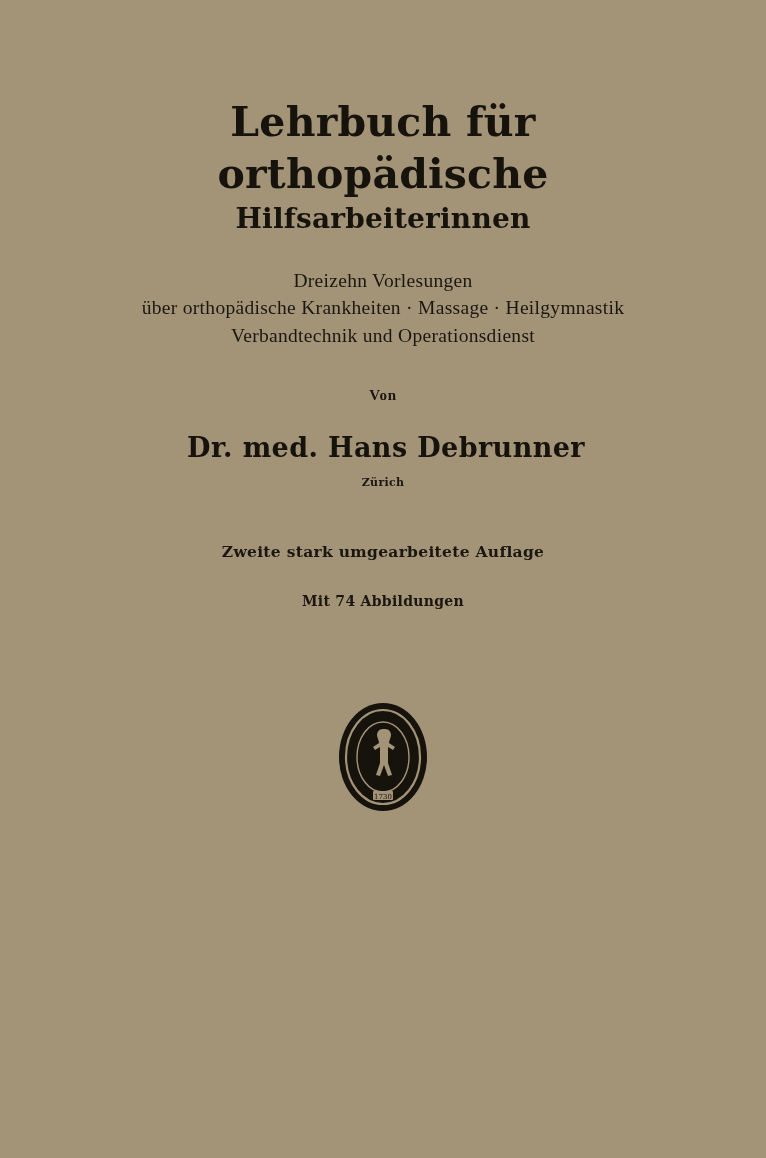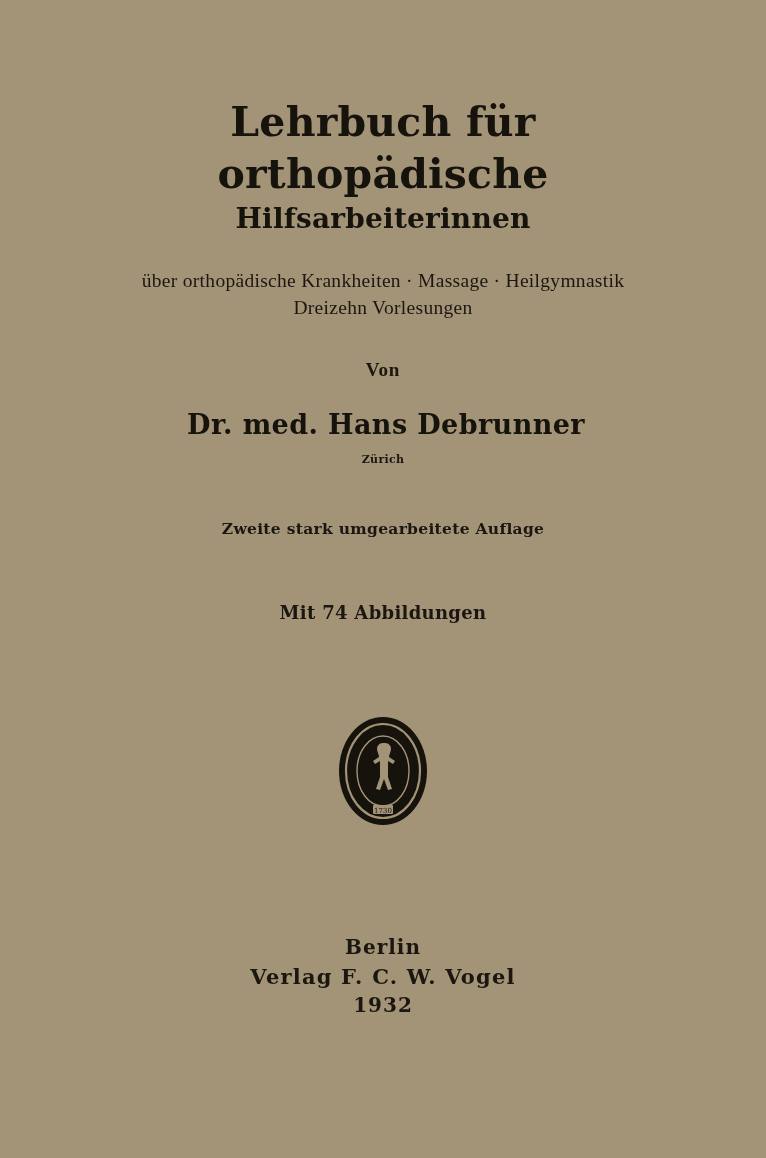--- a/index.html
+++ b/index.html
@@ -52,21 +52,21 @@
     color: #1b1710;
   }
   .subtitle .sub-line {
     display: block;
     letter-spacing: 0.3px;
   }
   .byline {
     margin-top: 37px;
     font-family: "Liberation Serif", serif;
     font-weight: 700;
-    font-size: 19px;
+    font-size: 15px;
     letter-spacing: 0.8px;
   }
   .author {
     margin-top: 28px;
     font-family: "DejaVu Serif", serif;
     font-weight: 700;
     font-size: 27px;
     letter-spacing: 0.4px;
     color: #16120c;
     margin-left: 6px;
@@ -79,24 +79,24 @@
     letter-spacing: 0.3px;
   }
   .edition {
     margin-top: 53px;
     font-family: "DejaVu Serif", serif;
     font-weight: 700;
     font-size: 15.5px;
     letter-spacing: 0.3px;
   }
   .figures {
-    margin-top: 64px;
+    margin-top: 32px;
     font-family: "DejaVu Serif", serif;
     font-weight: 700;
-    font-size: 18px;
+    font-size: 14px;
     letter-spacing: 0.3px;
   }
   .logo-wrap {
     margin-top: 90px;
     display: flex;
     justify-content: center;
   }
   .publisher {
     position: absolute;
     left: 0;
@@ -131,22 +131,23 @@
 <div class="page">
 
   <div class="inner">
 
     <div class="title-block">
       <div class="title-line first">Lehrbuch für orthopädische</div>
       <div class="title-line">Hilfsarbeiterinnen</div>
     </div>
 
     <div class="subtitle">
+      <span class="sub-line">Dreizehn Vorlesungen</span>
       <span class="sub-line">über orthopädische Krankheiten · Massage · Heilgymnastik</span>
-      <span class="sub-line">Dreizehn Vorlesungen</span>
+      <span class="sub-line">Verbandtechnik und Operationsdienst</span>
     </div>
 
     <div class="byline">Von</div>
 
     <div class="author">Dr. med. Hans Debrunner</div>
     <div class="author-city">Zürich</div>
 
     <div class="edition">Zweite stark umgearbeitete Auflage</div>
 
     <div class="figures">Mit 74 Abbildungen</div>
@@ -157,19 +158,14 @@
         <ellipse cx="48" cy="58" rx="37" ry="47" fill="none" stroke="#a39478" stroke-width="2.2"></ellipse>
         <ellipse cx="48" cy="58" rx="26" ry="35" fill="none" stroke="#a39478" stroke-width="1.4"></ellipse>
         <path d="M48 30 c-4 0 -6 3 -6 6 c0 3 2 5 2 8 l-6 4 l2 3 l5 -3 l0 16 l-4 12 l4 1 l4 -11 l4 11 l4 -1 l-4 -12 l0 -16 l5 3 l2 -3 l-6 -4 c0 -3 2 -5 2 -8 c0 -3 -2 -6 -6 -6 z" fill="#a39478"></path>
         <rect x="38" y="92" width="20" height="9" rx="1" fill="#a39478"></rect>
         <text x="48" y="100" text-anchor="middle" font-family="DejaVu Serif, serif" font-size="7" fill="#16120c">1730</text>
       </svg>
     </div>
 
   </div>
 
-  <div class="publisher">
-    <div class="pub-city">Berlin</div>
-    <div class="pub-name">Verlag F. C. W. Vogel</div>
-    <div class="pub-year">1932</div>
-  </div>
 
 </div>
 
 </body></html>

